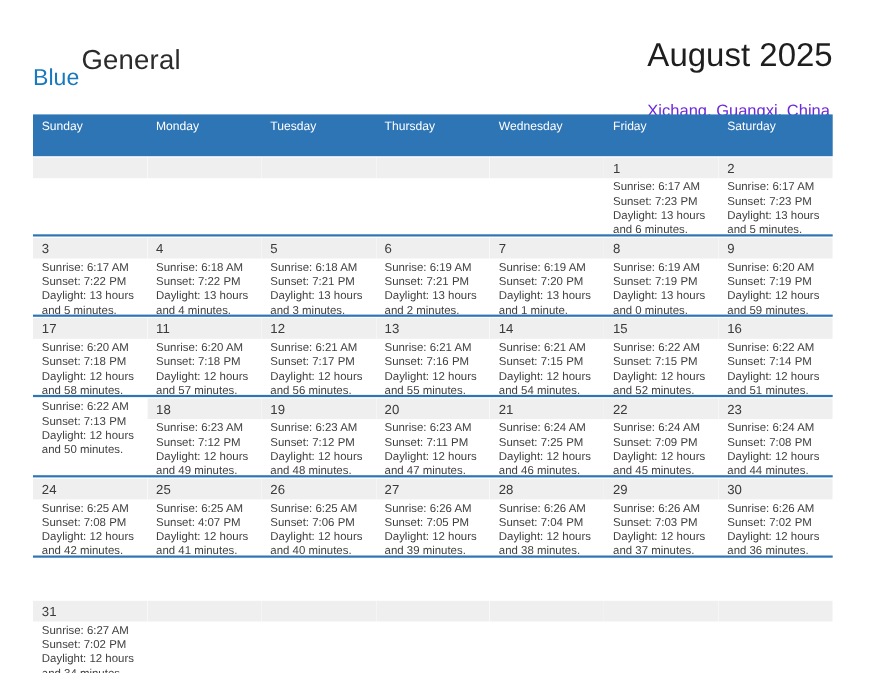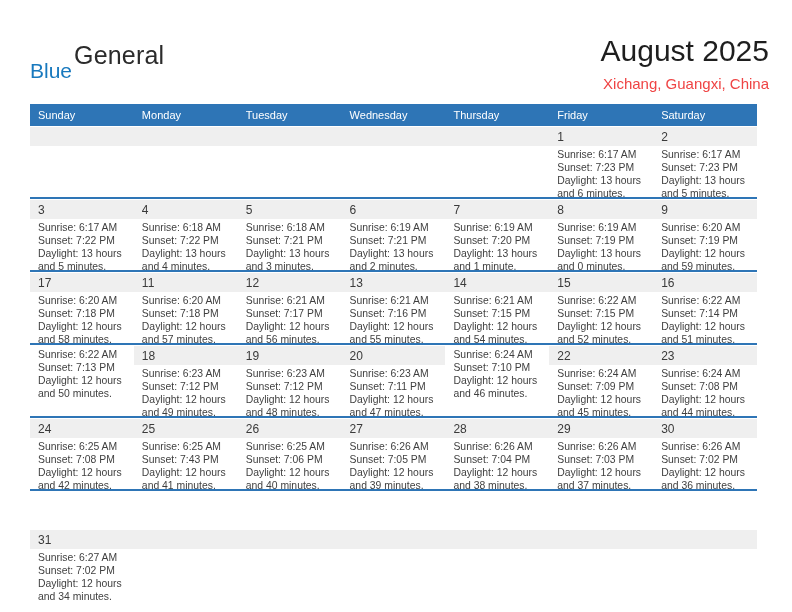--- a/index.html
+++ b/index.html
@@ -8,27 +8,27 @@
 
   
   .logo{position:absolute;left:30px;top:42px;width:112px;}
   .logo-row{display:flex;align-items:flex-start;margin-left:44px;}
   .logo-general{font-size:25px;color:#2b2b2b;letter-spacing:0.2px;line-height:26px;}
   .logo-triangle{display:inline-block;width:34px;height:23px;background:#1879BE;
     clip-path:polygon(0 0, 100% 16%, 10% 100%);margin-left:-1px;margin-top:3px;}
   .logo-blue{font-size:21px;color:#1879BE;line-height:20px;margin-top:-7px;text-align:left;padding-right:6px;}
 
   
-  .titleblock{position:absolute;right:23px;top:34px;text-align:right;}
+  .titleblock{position:absolute;right:35px;top:34px;}
   .month-title{font-size:30px;color:#1e1e1e;line-height:34px;}
-  .location-subtitle{font-size:15px;color:#ef4444;margin-top:7px;}
+  .location-subtitle{font-size:15px;color:#6d28d9;margin-top:24px;}
 
   
   .calendar{position:absolute;left:30px;top:104px;width:727px;}
-  .weekday-header{display:flex;background:#2E75B6;height:22px;}
+  .weekday-header{display:flex;background:#2E75B6;height:38px;}
   .wd{flex:1;color:#ffffff;font-size:11px;line-height:23px;padding-left:8px;box-sizing:border-box;overflow:hidden;}
   .week{display:flex;height:70px;border-bottom:2px solid #2E75B6;padding-top:1px;}
   .week.last{border-bottom:none;margin-top:38px;}
   .cell{flex:1;overflow:hidden;box-sizing:border-box;}
   .num{height:19px;background:#EFEFEF;font-size:12px;color:#3a3a3a;padding:3px 0 0 8px;box-sizing:border-box;}
   .cellbody{padding:2px 2px 0 8px;}
   .line{font-size:10.4px;line-height:13px;color:#3f3f3f;white-space:nowrap;}
 </style>
 </head>
 <body>
@@ -46,22 +46,22 @@
   <div class="titleblock">
     <div class="month-title">August 2025</div>
     <div class="location-subtitle">Xichang, Guangxi, China</div>
   </div>
 
   <div class="calendar">
     <div class="weekday-header" id="weekday-header">
         <div class="wd">Sunday</div>
         <div class="wd">Monday</div>
         <div class="wd">Tuesday</div>
+        <div class="wd">Thursday</div>
         <div class="wd">Wednesday</div>
-        <div class="wd">Thursday</div>
         <div class="wd">Friday</div>
         <div class="wd">Saturday</div>
       </div>
     <div id="weeks">
         <div class="week">
           <div class="cell">
             <div class="num"></div>
           </div>
           <div class="cell">
             <div class="num"></div>
@@ -254,23 +254,24 @@
           <div class="cell">
             <div class="num">20</div>
             <div class="cellbody">
               <div class="line">Sunrise: 6:23 AM</div>
               <div class="line">Sunset: 7:11 PM</div>
               <div class="line">Daylight: 12 hours</div>
               <div class="line">and 47 minutes.</div>
             </div>
           </div>
           <div class="cell">
+            <div class="num">21</div>
             <div class="cellbody">
               <div class="line">Sunrise: 6:24 AM</div>
-              <div class="line">Sunset: 7:10 PM</div>
+              <div class="line">Sunset: 7:25 PM</div>
               <div class="line">Daylight: 12 hours</div>
               <div class="line">and 46 minutes.</div>
             </div>
           </div>
           <div class="cell">
             <div class="num">22</div>
             <div class="cellbody">
               <div class="line">Sunrise: 6:24 AM</div>
               <div class="line">Sunset: 7:09 PM</div>
               <div class="line">Daylight: 12 hours</div>
@@ -294,21 +295,21 @@
               <div class="line">Sunrise: 6:25 AM</div>
               <div class="line">Sunset: 7:08 PM</div>
               <div class="line">Daylight: 12 hours</div>
               <div class="line">and 42 minutes.</div>
             </div>
           </div>
           <div class="cell">
             <div class="num">25</div>
             <div class="cellbody">
               <div class="line">Sunrise: 6:25 AM</div>
-              <div class="line">Sunset: 7:43 PM</div>
+              <div class="line">Sunset: 4:07 PM</div>
               <div class="line">Daylight: 12 hours</div>
               <div class="line">and 41 minutes.</div>
             </div>
           </div>
           <div class="cell">
             <div class="num">26</div>
             <div class="cellbody">
               <div class="line">Sunrise: 6:25 AM</div>
               <div class="line">Sunset: 7:06 PM</div>
               <div class="line">Daylight: 12 hours</div>

